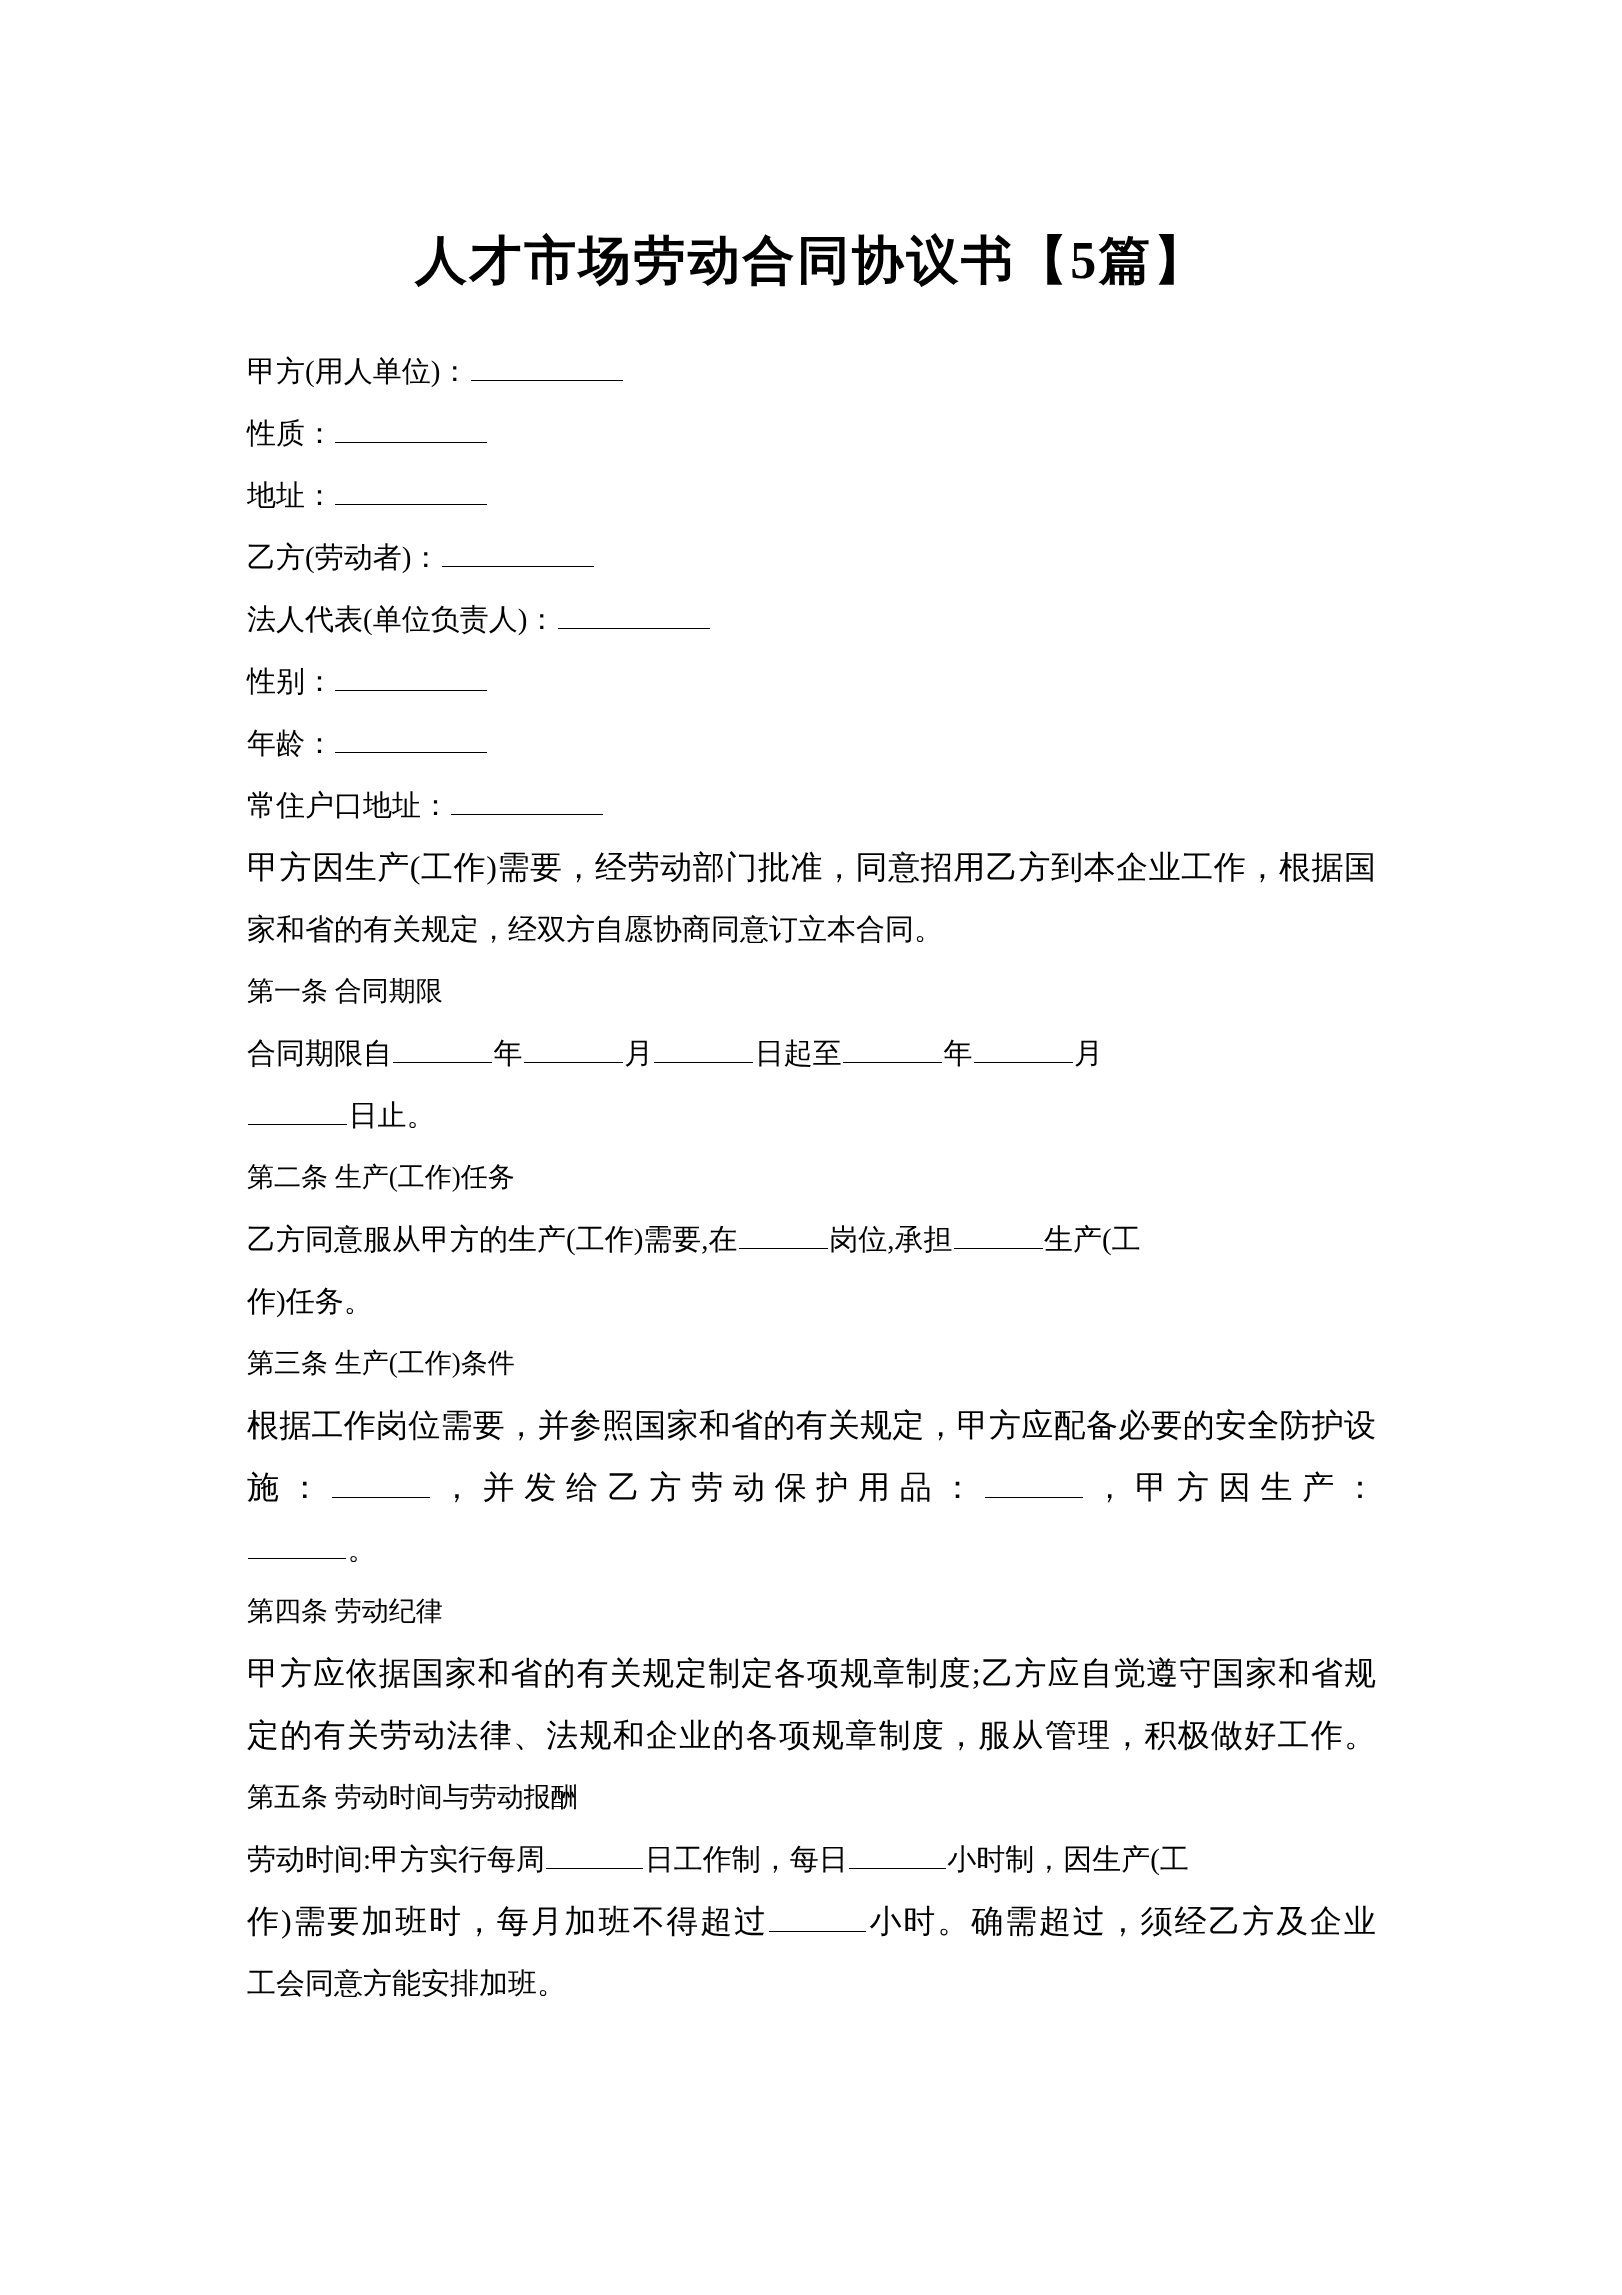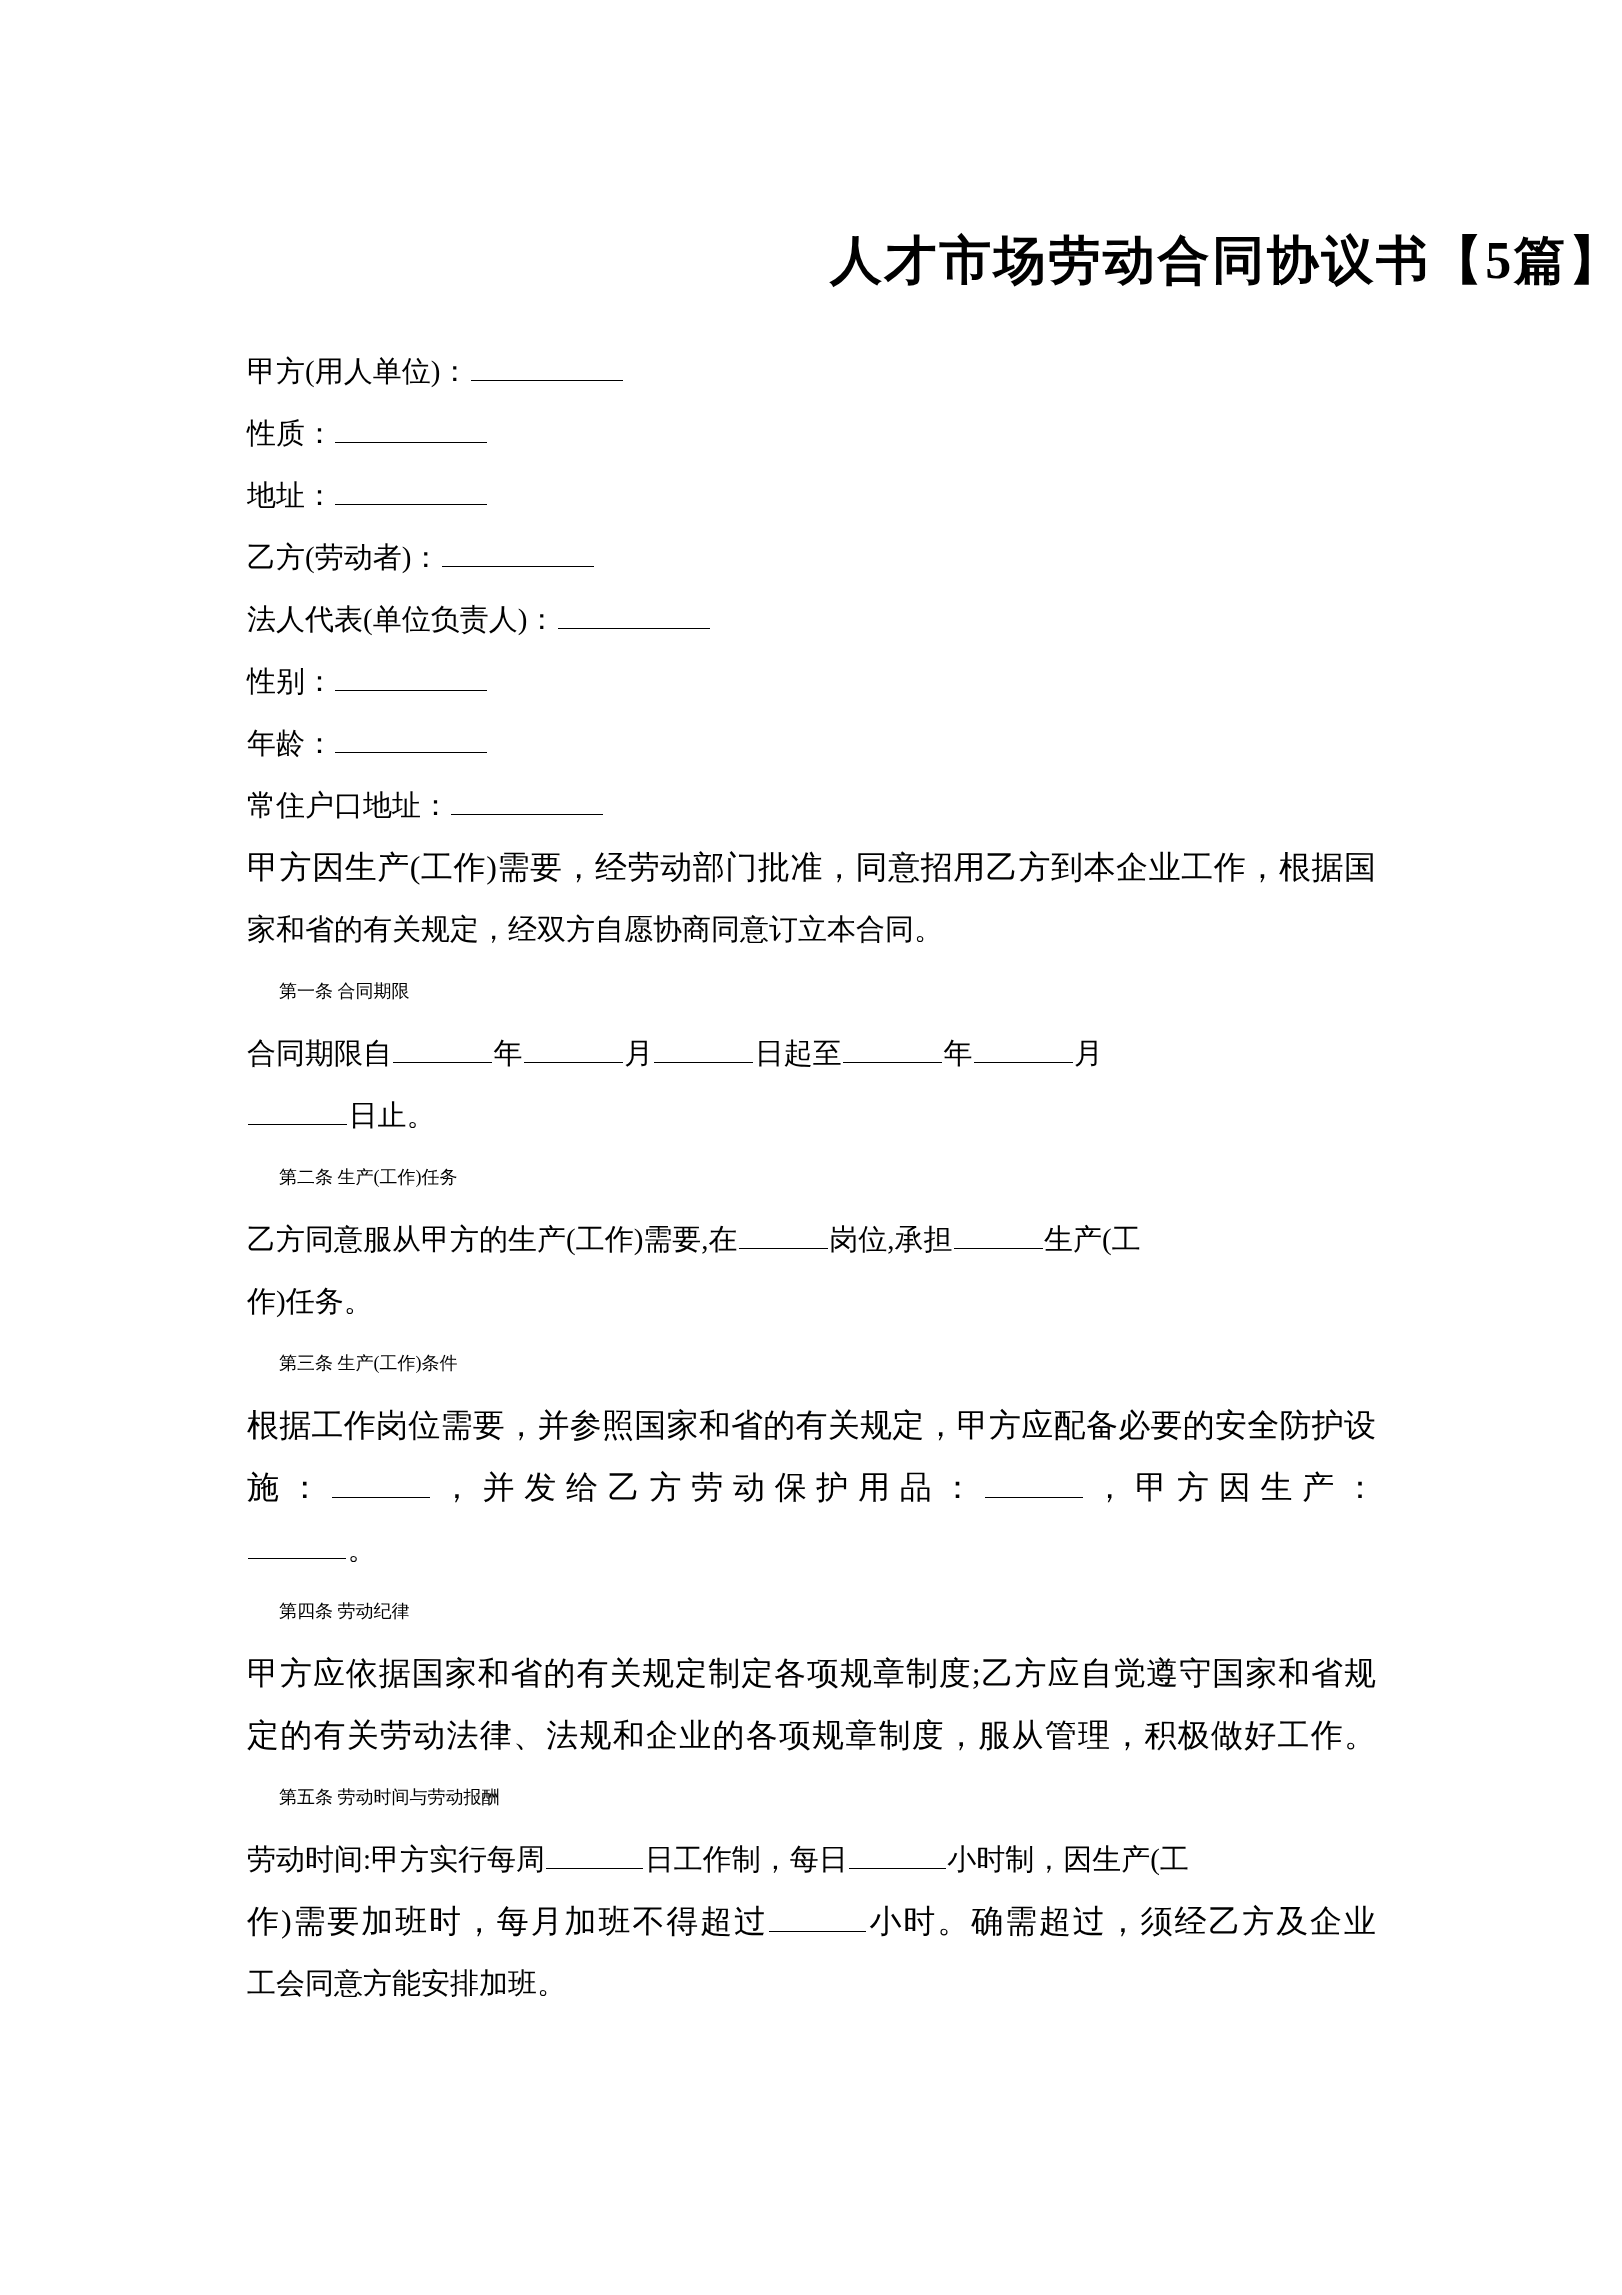--- a/index.html
+++ b/index.html
@@ -8,21 +8,21 @@
     background:#ffffff;
     font-family:"Liberation Serif","DejaVu Serif",serif;
     color:#000000;
     -webkit-font-smoothing:antialiased;
   }
   .page { position:relative; width:1623px; height:2295px; overflow:hidden; }
 
   .doc-title {
     position:absolute;
     left:0; right:0; top:196px;
-    text-align:right;
+    text-align:center;
     font-size:52px;
     font-weight:bold;
     letter-spacing:2.6px;
     line-height:1.15;
   }
 
   .body-block {
     position:absolute;
     left:247px;
     top:340px;
@@ -39,24 +39,23 @@
   
   .just {
     font-size:32px;
     line-height:62px;
     text-align:justify;
     text-align-last:justify;
     white-space:normal;
   }
 
   .heading {
-    font-size:18px;
+    font-size:27px;
     line-height:62px;
     white-space:nowrap;
-    margin-left:32px;
   }
 
   
   .blank {
     display:inline-block;
     border-bottom:1.3px solid #000;
     vertical-align:baseline;
     height:26px;
     margin:0 1.3px;
   }

